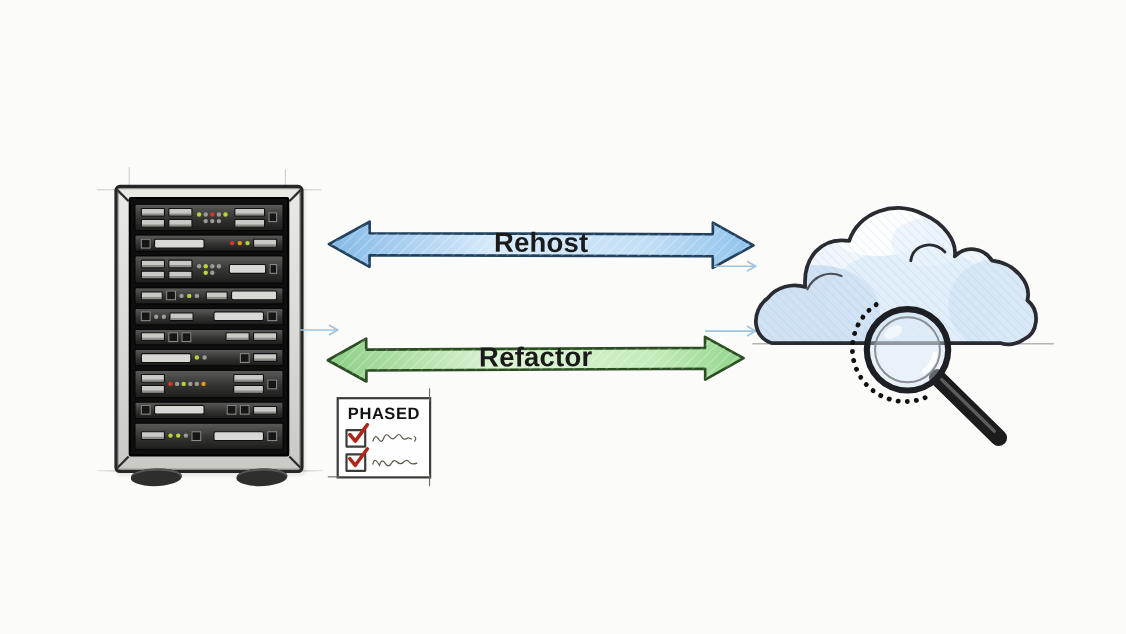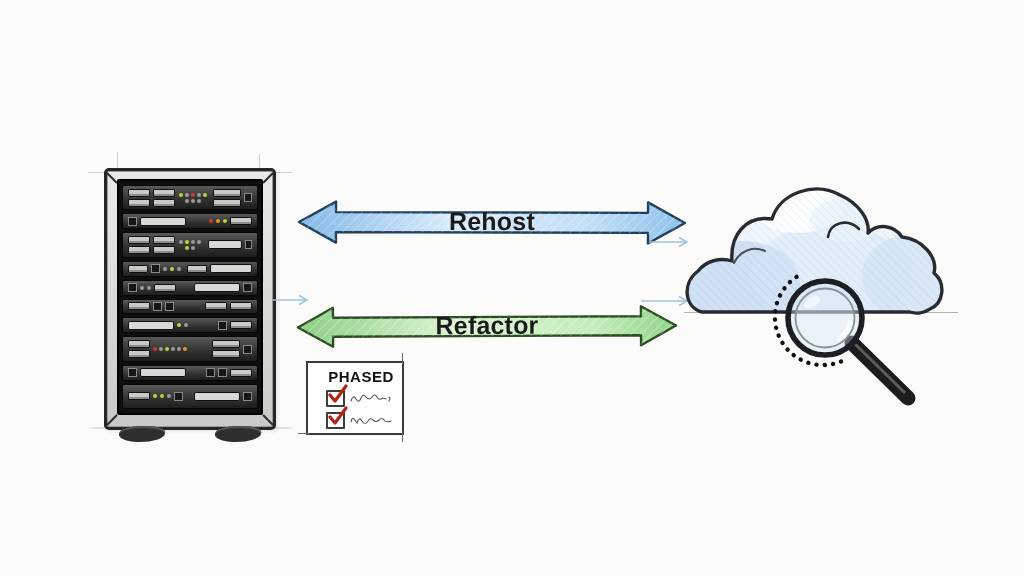--- a/index.html
+++ b/index.html
@@ -68,21 +68,21 @@
 
   
   .thin{position:absolute;}
   .thin-1{left:648px;top:236px;}
   .thin-2{left:272px;top:294px;}
   .thin-3{left:640px;top:295px;}
 
   
   .phased{
     position:absolute;left:306px;top:361px;width:82px;height:70px;
-    background:#fefefe;border:2px solid #3a3a38;padding-left:12px;
+    background:#fefefe;border:2px solid #3a3a38;
   }
   .phased .tick{position:absolute;background:#6a6a66;}
   .tick-r1{right:-1px;top:-10px;width:1px;height:12px;}
   .tick-r2{right:-1px;bottom:-9px;width:1px;height:11px;}
   .tick-b1{left:-10px;bottom:-1px;width:12px;height:1px;}
   .phased-title{
     font-weight:bold;font-size:15px;color:#121212;letter-spacing:0.5px;
     text-align:center;margin-top:5px;
   }
   .chk-row{display:flex;align-items:center;gap:4px;margin:4px 0 0 6px;height:18px;position:relative;}

